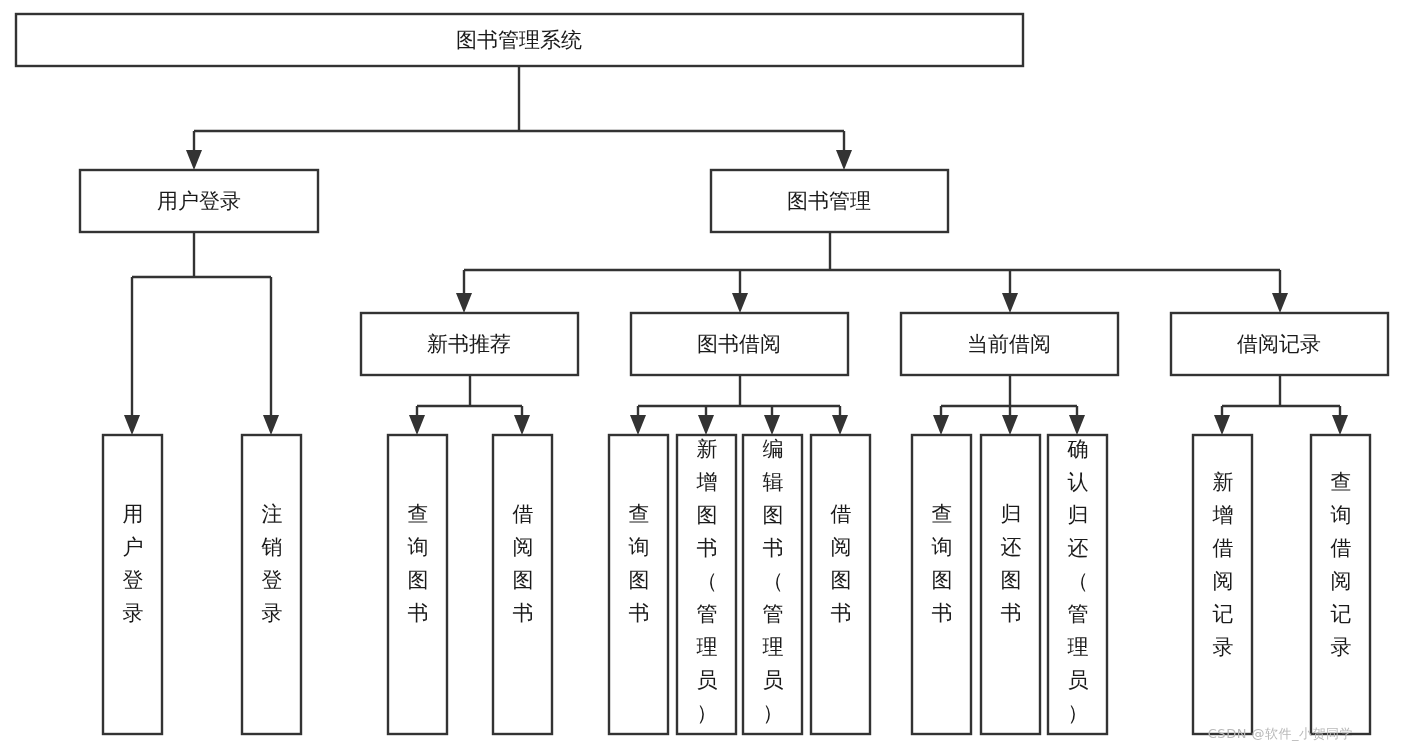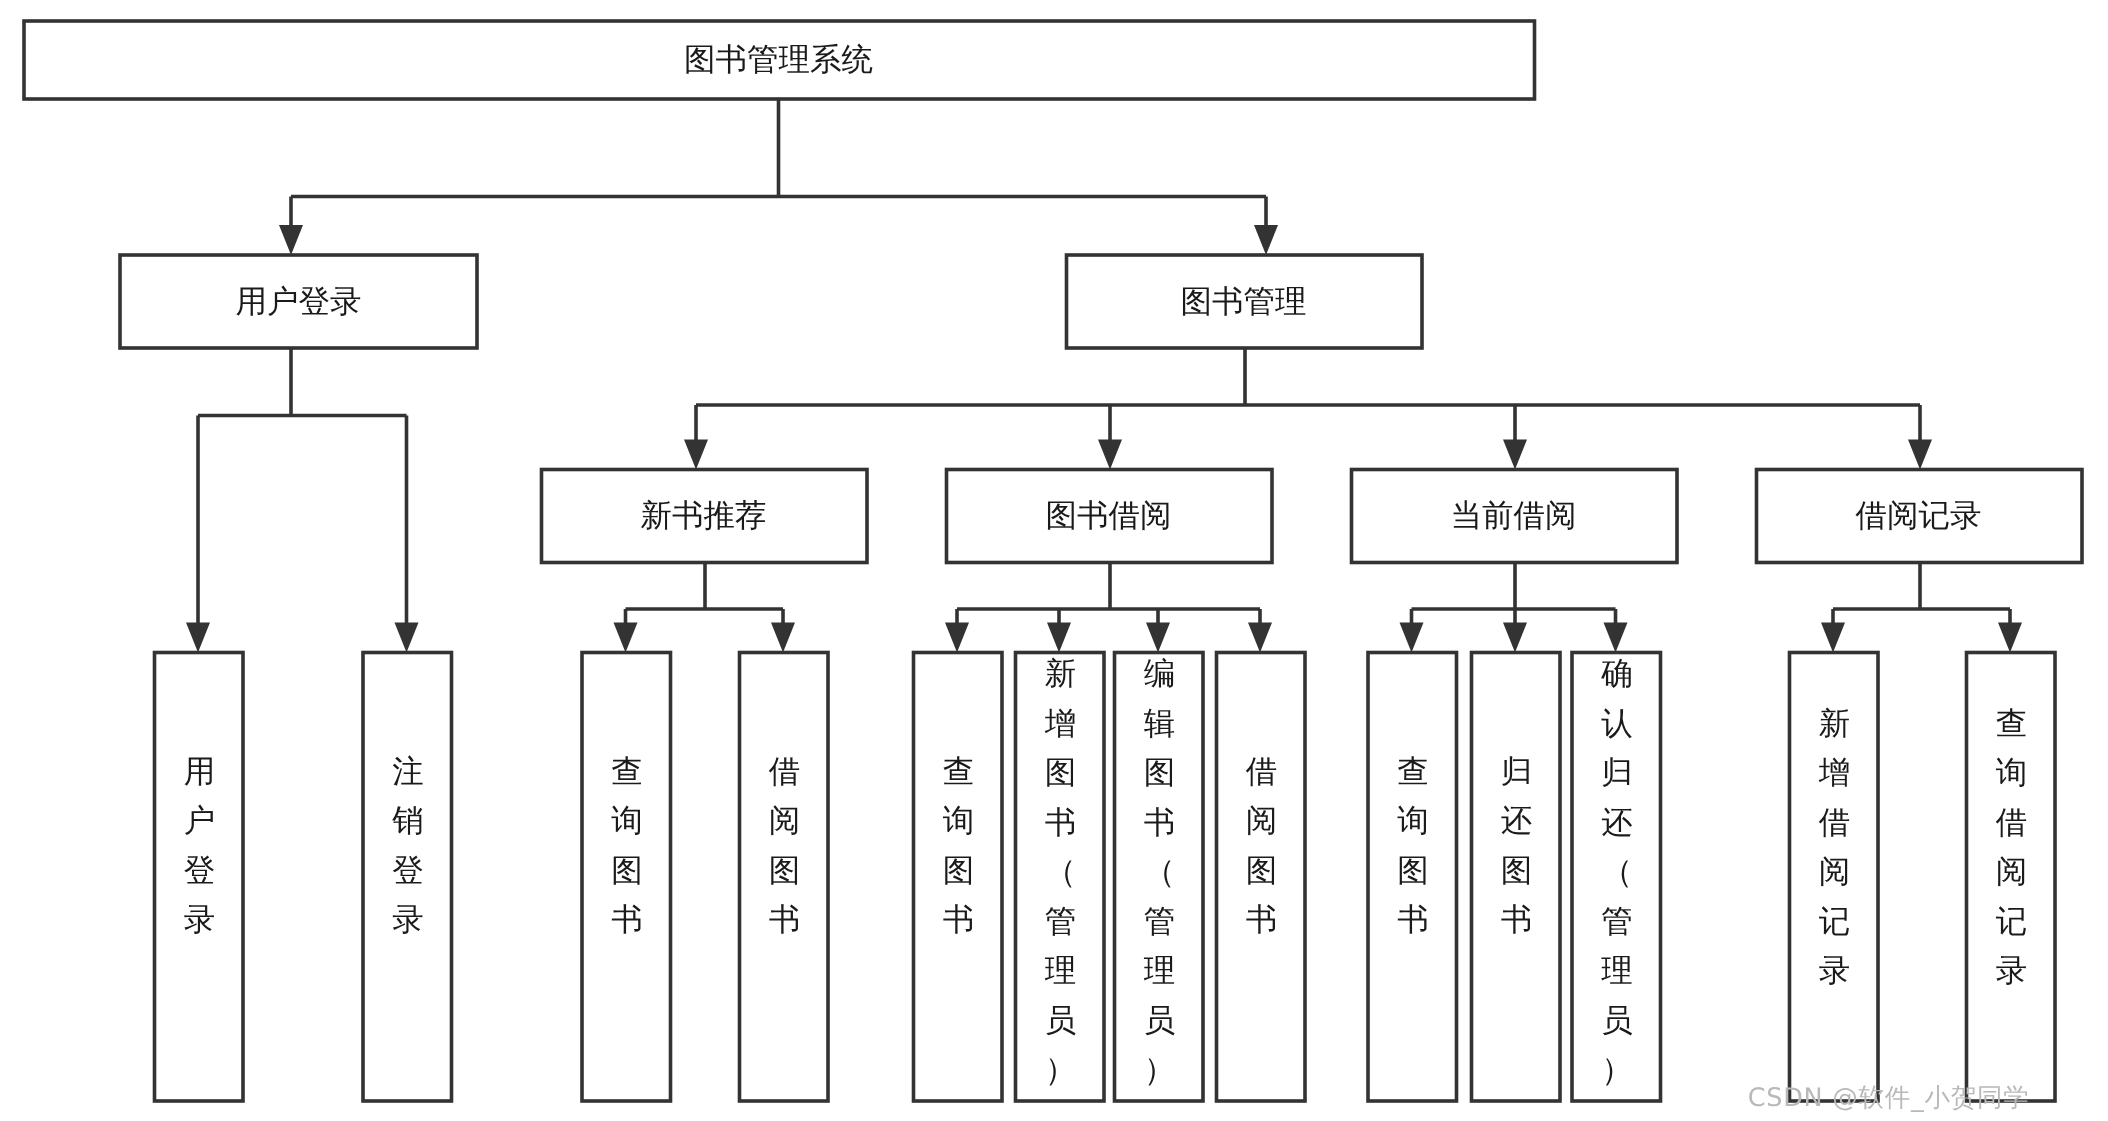--- a/index.html
+++ b/index.html
@@ -52,21 +52,21 @@
     font-family: "DejaVu Sans", "Liberation Sans", sans-serif;
     font-size: 21px;
     fill: #1a1a1a;
     text-anchor: middle;
   }
   .watermark-text {
     position: absolute;
     right: 8px;
     bottom: 4px;
     font-family: "DejaVu Sans", "Liberation Sans", sans-serif;
-    font-size: 17px;
+    font-size: 13px;
     color: #b9b9b9;
     white-space: nowrap;
     letter-spacing: 0.5px;
     user-select: none;
   }
 </style>
 </head>
 <body>
 
 <div id="diagram-root">

